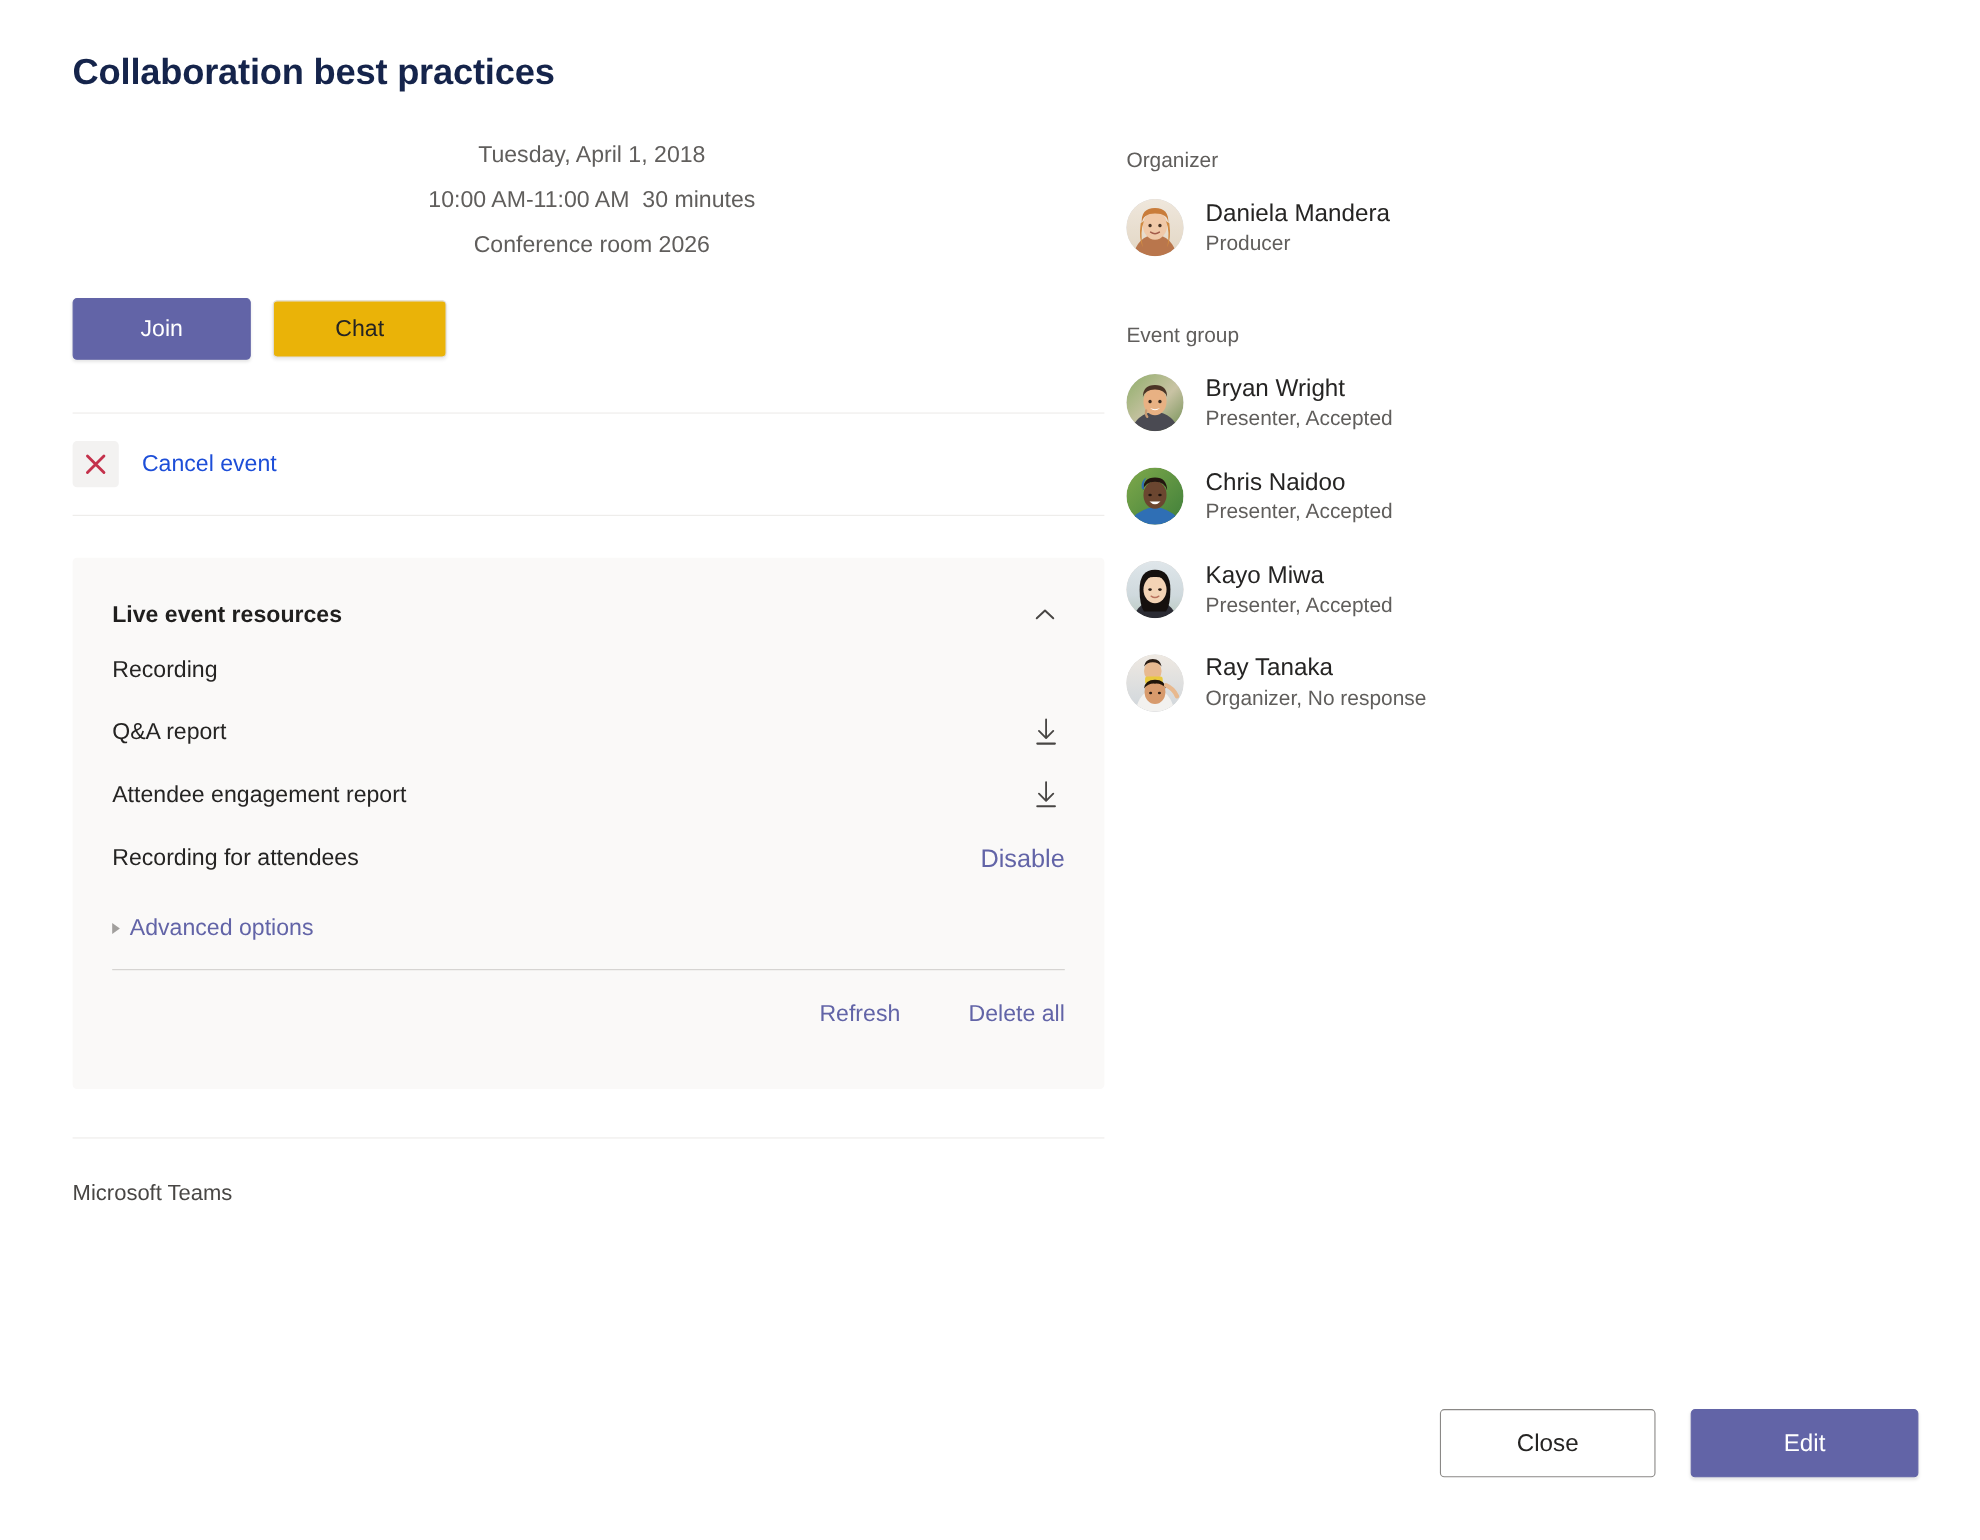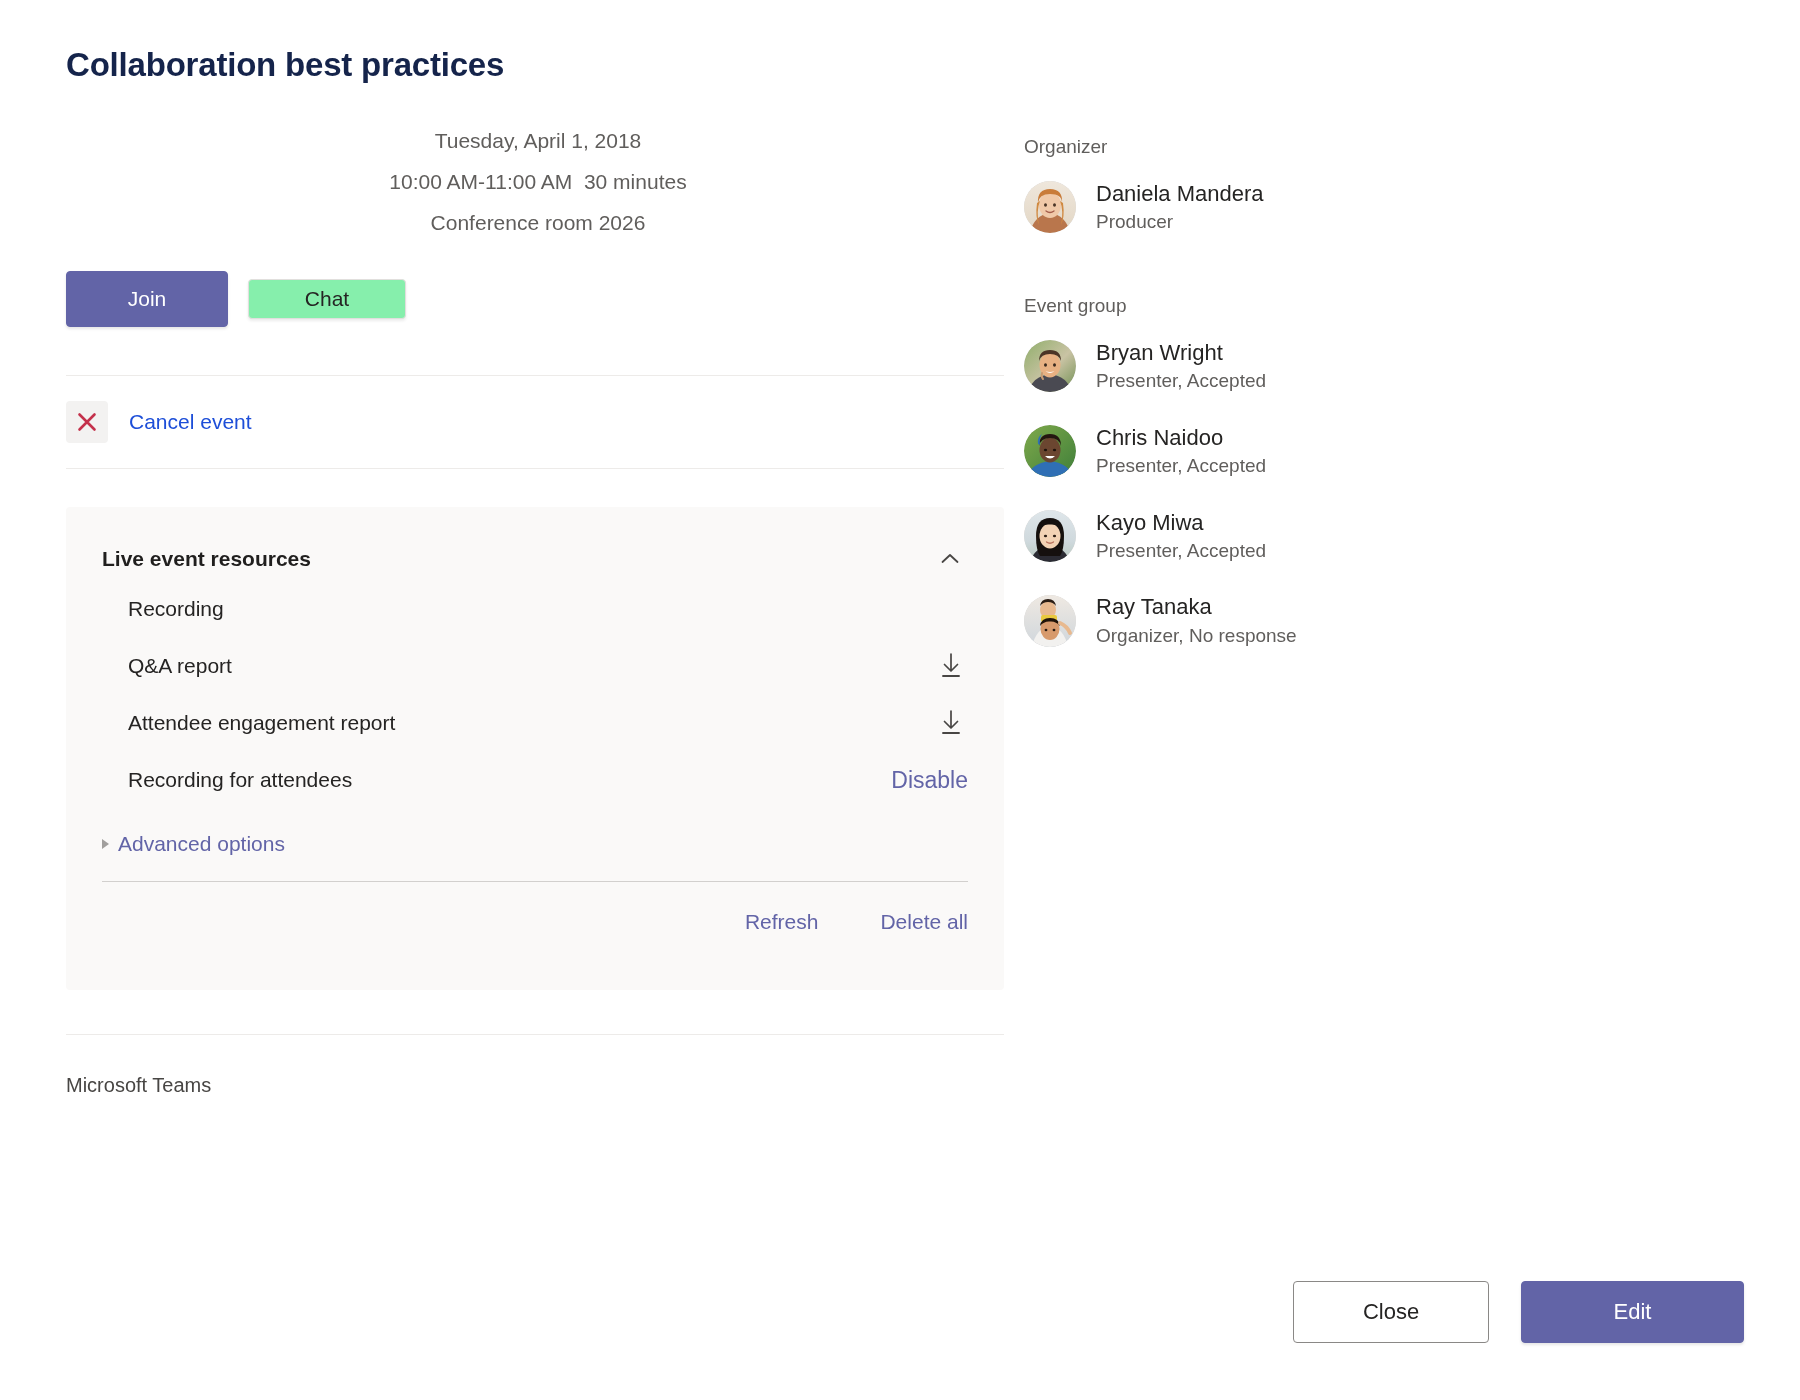--- a/index.html
+++ b/index.html
@@ -82,25 +82,25 @@
   }
   .btn-primary {
     background: #6264a7;
     color: #ffffff;
     border: 1px solid #6264a7;
     width: 162px;
     height: 56px;
     box-shadow: 0 2px 3px rgba(0,0,0,0.10);
   }
   .btn-secondary {
-    background: #86efac;
+    background: #eab308;
     color: #252423;
     border: 1px solid #e1dfdd;
     width: 158px;
-    height: 40px;
+    height: 52px;
     box-shadow: 0 2px 3px rgba(0,0,0,0.08);
   }
 
   
   .divider {
     height: 1px;
     background: #edebe9;
     width: 938px;
     margin: 0;
   }
@@ -156,21 +156,20 @@
     display: flex;
     align-items: center;
     justify-content: center;
     cursor: pointer;
   }
   .res-row {
     display: flex;
     align-items: center;
     justify-content: space-between;
     height: 57px;
-    margin-left: 26px;
   }
   .res-label {
     font-size: 21px;
     color: #252423;
   }
   .res-action-link {
     font-size: 23px;
     color: #6264a7;
     cursor: pointer;
   }
@@ -287,21 +286,21 @@
     color: #252423;
     border: 1px solid #8a8886;
     width: 196px;
     height: 62px;
     font-size: 22px;
   }
   .btn-edit {
     background: #6264a7;
     color: #ffffff;
     border: 1px solid #6264a7;
-    width: 223px;
+    width: 207px;
     height: 62px;
     font-size: 22px;
     box-shadow: 0 2px 3px rgba(0,0,0,0.10);
   }
 </style>
 </head>
 <body>
 
 <div class="page">
 

